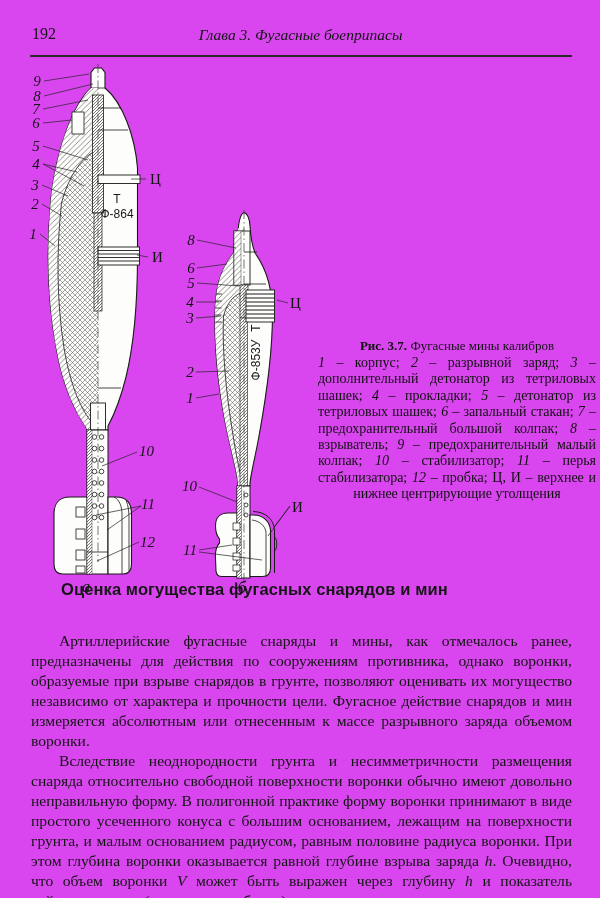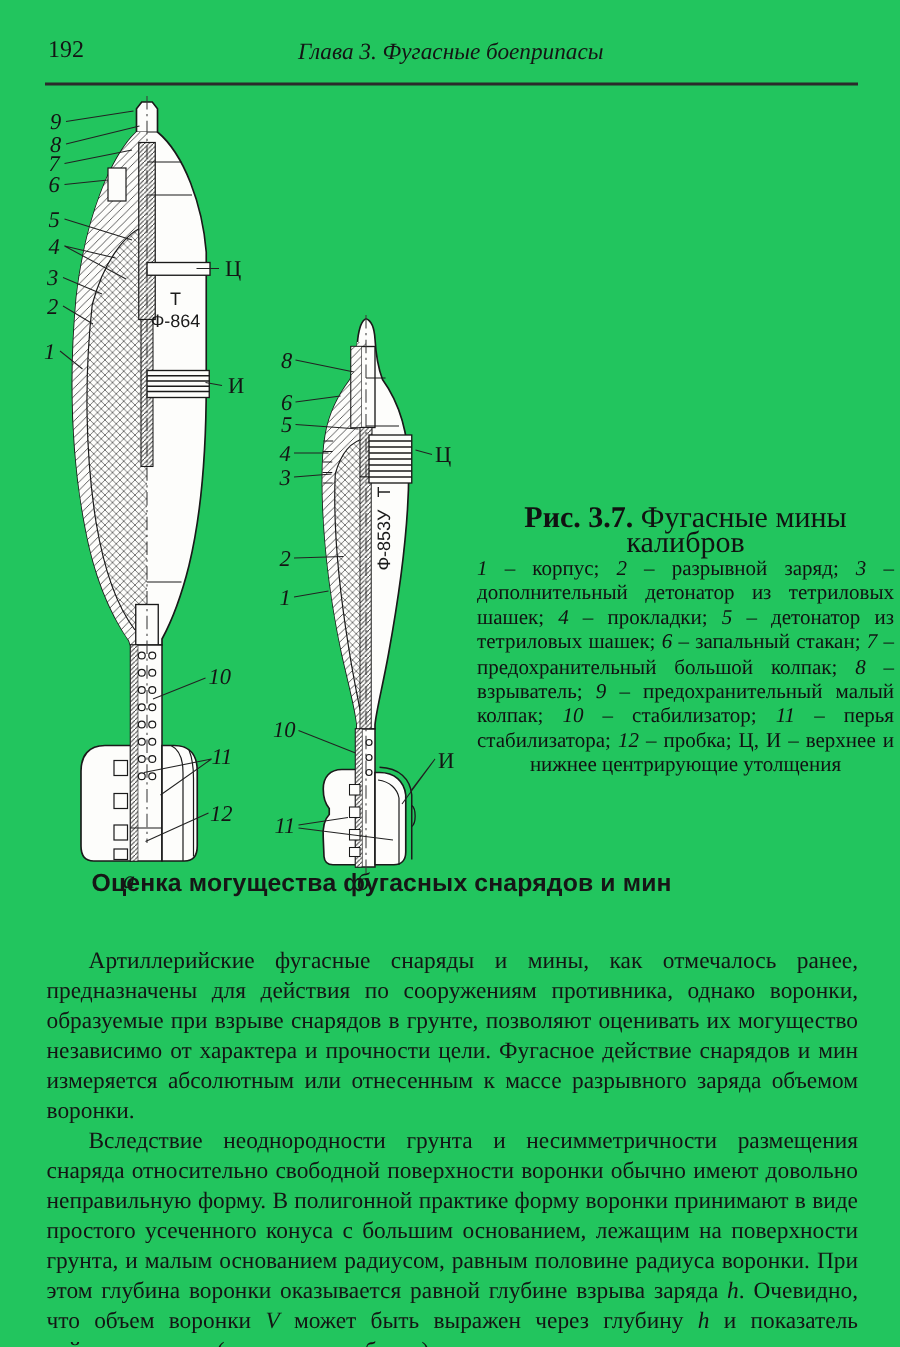--- a/index.html
+++ b/index.html
@@ -1,28 +1,28 @@
 <!DOCTYPE html>
 <html><head>
 <meta charset="utf-8">
 <style>
   html,body{margin:0;padding:0;background:#e8e8e8;}
   .page{
-    position:relative;width:600px;height:898px;background:#22c55e;
+    position:relative;width:600px;height:898px;background:#d946ef;
     font-family:"Liberation Serif",serif;color:#141414;overflow:hidden;
     margin:0 auto;
   }
   .pagenum{position:absolute;top:25px;left:32px;font-size:16px;}
   .chapter{position:absolute;top:26px;left:30px;right:29px;text-align:center;
     font-style:italic;font-size:15.5px;}
   .hrule{position:absolute;top:55px;left:30px;width:542px;height:1.6px;background:#2b2b2b;}
   .figure-svg{position:absolute;left:20px;top:62px;}
   .caption{position:absolute;left:318px;top:337px;width:278px;font-size:14px;
     line-height:16.4px;color:#111;}
-  .caption .cap-title{text-align:center;font-size:20px;line-height:17px;}
+  .caption .cap-title{text-align:center;font-size:13px;line-height:17px;}
   .caption .cap-legend{text-align:justify;text-align-last:center;margin-top:1px;}
   .caption i{font-style:italic;}
   .section-heading{position:absolute;left:61px;top:580px;
     font-family:"Liberation Sans",sans-serif;font-weight:700;font-size:16.5px;
     letter-spacing:0.1px;color:#161616;}
   .bodytext{position:absolute;left:31px;top:631px;width:541px;font-size:15.6px;
     line-height:20px;text-align:justify;}
   .bodytext p{margin:0;text-indent:28px;}
   .bodytext i{font-style:italic;}
   

